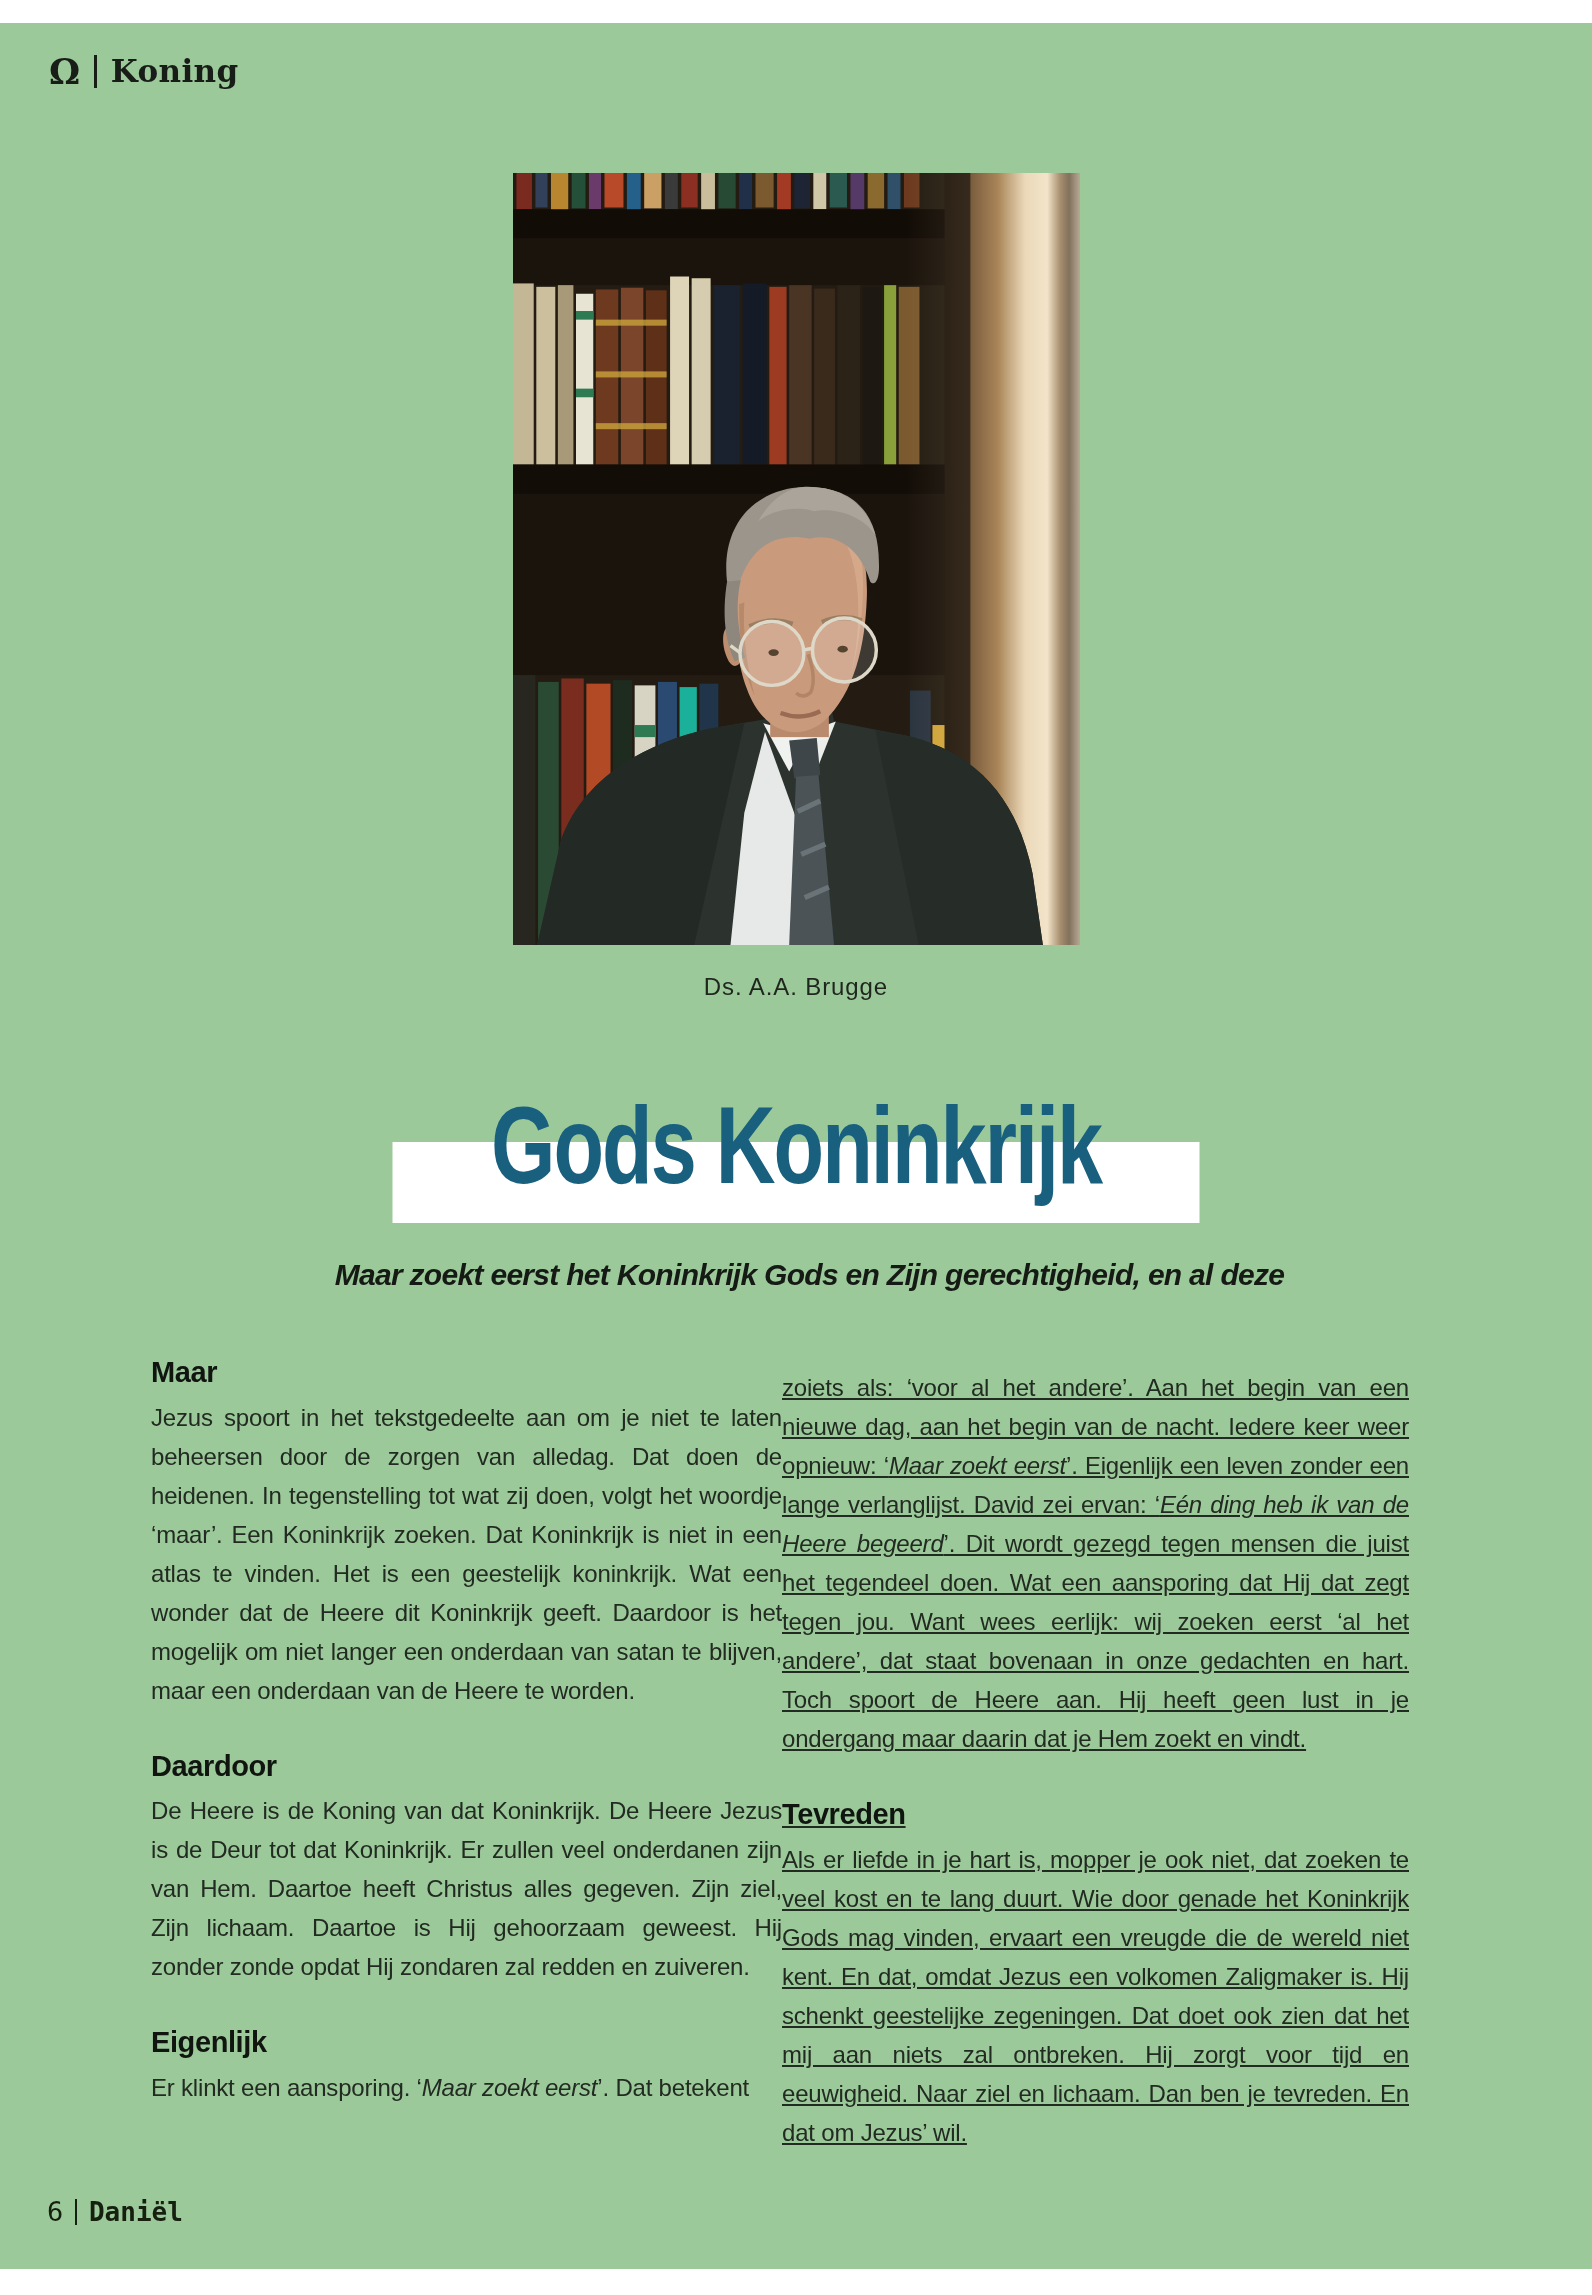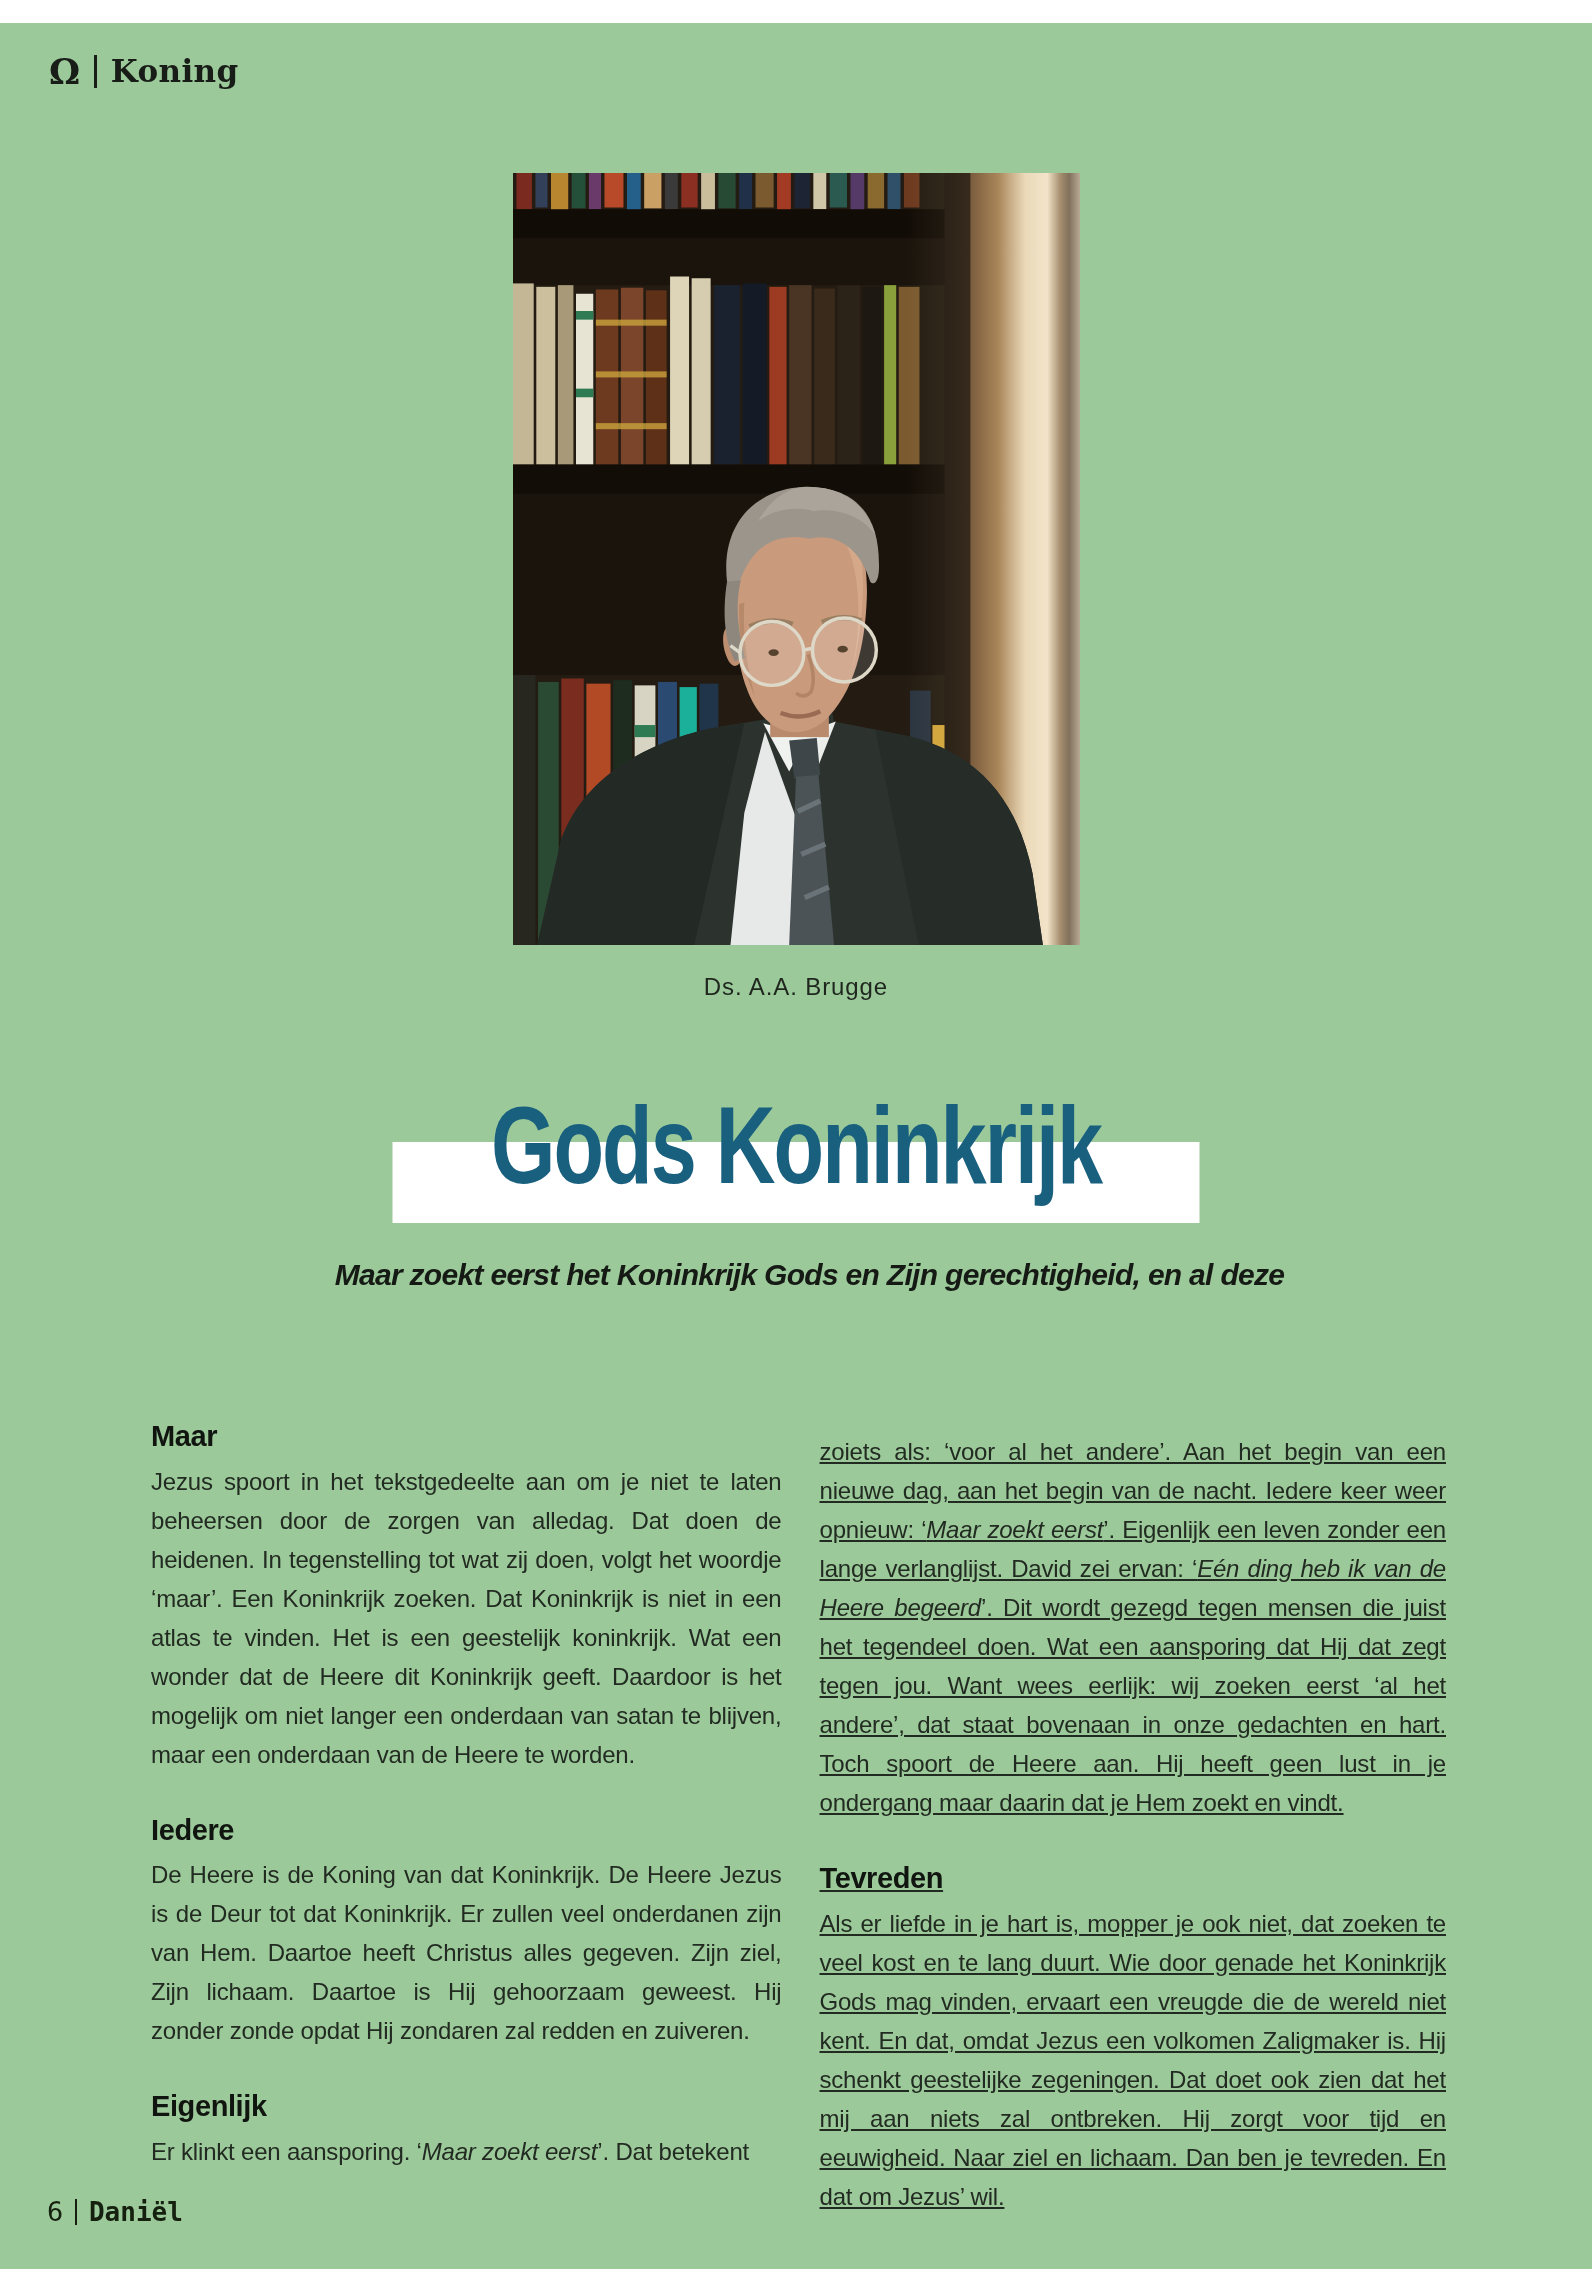--- a/index.html
+++ b/index.html
@@ -66,22 +66,22 @@
     text-align:center;color:#151a14;
   }
   .verse p{
     font-size:30px;line-height:44px;font-weight:700;
     letter-spacing:-0.7px;
     padding-left:27px;
   }
   .verse .it{font-style:italic;}
   
   .columns{
-    position:absolute;left:151px;top:1420px;width:1295px;
-    display:flex;gap:38px;
+    position:absolute;left:151px;top:1356px;width:1295px;
+    display:flex;
     color:var(--text-dark,#222b21);
   }
   .col{width:631px;}
   .col.right{width:627px;padding-top:12px;text-decoration:underline;}
   .sec{margin-bottom:40px;}
   .sec:last-child{margin-bottom:0;}
   .sec-h{
     font-size:29px;font-weight:700;color:var(--heading-black,#101510);
     margin-bottom:8.6px;letter-spacing:-0.4px;
   }
@@ -271,21 +271,21 @@
     <p><span class="it">Maar zoekt eerst het Koninkrijk Gods en Zijn gerechtigheid, en al deze</span></p>
   </div>
 
   <main class="columns">
     <div class="col left">
       <section class="sec">
         <h2 class="sec-h">Maar</h2>
         <p class="body-p"><span>Jezus spoort in het tekstgedeelte aan om je niet te laten beheersen door de zorgen van alledag. Dat doen de heidenen. In tegenstelling tot wat zij doen, volgt het woordje ‘maar’. Een Koninkrijk zoeken. Dat Koninkrijk is niet in een atlas te vinden. Het is een geestelijk koninkrijk. Wat een wonder dat de Heere dit Koninkrijk geeft. Daardoor is het mogelijk om niet langer een onderdaan van satan te blijven, maar een onderdaan van de Heere te worden.</span></p>
       </section>
       <section class="sec">
-        <h2 class="sec-h">Iedere</h2>
+        <h2 class="sec-h">Daardoor</h2>
         <p class="body-p"><span>De Heere is de Koning van dat Koninkrijk. De Heere Jezus is de Deur tot dat Koninkrijk. Er zullen veel onderdanen zijn van Hem. Daartoe heeft Christus alles gegeven. Zijn ziel, Zijn lichaam. Daartoe is Hij gehoorzaam geweest. Hij zonder zonde opdat Hij zondaren zal redden en zuiveren.</span></p>
       </section>
       <section class="sec">
         <h2 class="sec-h">Eigenlijk</h2>
         <p class="body-p"><span>Er klinkt een aansporing. ‘</span><span class="it">Maar zoekt eerst</span><span>’. Dat betekent</span></p>
       </section>
     </div>
     <div class="col right">
       <section class="sec">
         <p class="body-p"><span>zoiets als: ‘voor al het andere’. Aan het begin van een nieuwe dag, aan het begin van de nacht. Iedere keer weer opnieuw: ‘</span><span class="it">Maar zoekt eerst</span><span>’. Eigenlijk een leven zonder een lange verlanglijst. David zei ervan: ‘</span><span class="it">Eén ding heb ik van de Heere begeerd</span><span>’. Dit wordt gezegd tegen mensen die juist het tegendeel doen. Wat een aansporing dat Hij dat zegt tegen jou. Want wees eerlijk: wij zoeken eerst ‘al het andere’, dat staat bovenaan in onze gedachten en hart. Toch spoort de Heere aan. Hij heeft geen lust in je ondergang maar daarin dat je Hem zoekt en vindt.</span></p>

